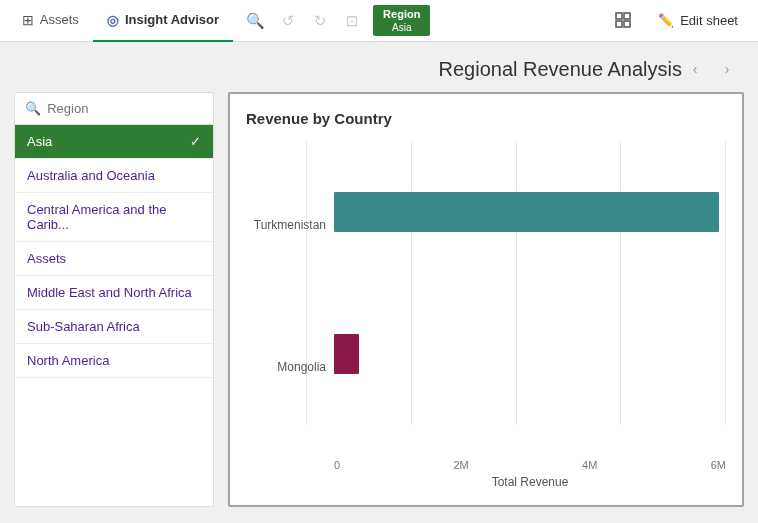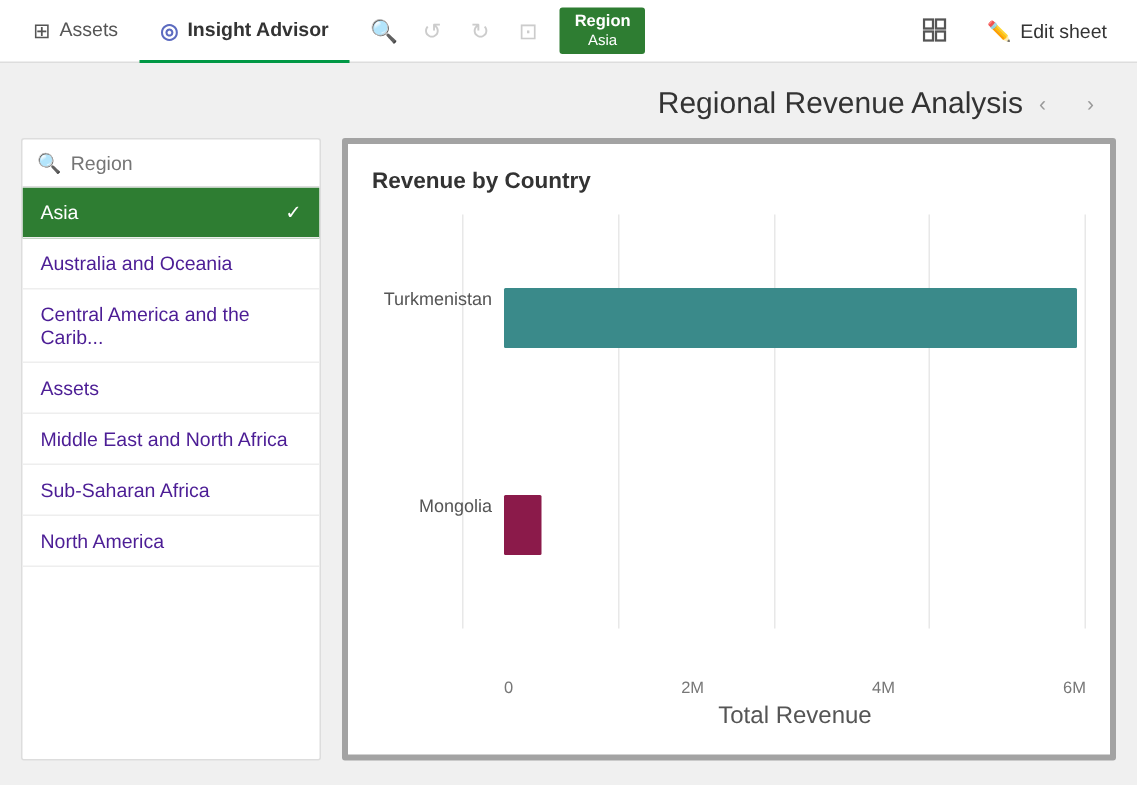--- a/index.html
+++ b/index.html
@@ -173,21 +173,21 @@
       justify-content: space-between;
     }
     .checkmark {
       font-size: 13px;
     }
 
     
     .chart-panel {
       flex: 1;
       background: #fff;
-      border: 4px solid #a3a3a3;
+      border: 2px solid #a3a3a3;
       border-radius: 2px;
       padding: 16px;
       display: flex;
       flex-direction: column;
     }
     .chart-title {
       font-size: 15px;
       font-weight: bold;
       color: #333;
       margin-bottom: 14px;
@@ -213,21 +213,21 @@
       display: flex;
       justify-content: space-between;
     }
     .grid-line {
       width: 1px;
       background: #e8e8e8;
       height: 100%;
     }
     .bar-row {
       display: flex;
-      align-items: flex-start;
+      align-items: flex-end;
       position: relative;
       z-index: 1;
     }
     .bar-label {
       width: 88px;
       text-align: right;
       font-size: 12px;
       color: #555;
       padding-right: 8px;
       flex-shrink: 0;
@@ -251,21 +251,21 @@
       margin-left: 88px;
       padding-top: 4px;
       justify-content: space-between;
     }
     .x-axis-label {
       font-size: 11px;
       color: #777;
     }
     .x-axis-title {
       text-align: center;
-      font-size: 16px;
+      font-size: 12px;
       color: #555;
       margin-top: 4px;
       margin-left: 88px;
     }
   </style>
 </head>
 <body>
 
 <div class="top-nav">
   <div class="nav-tab">

